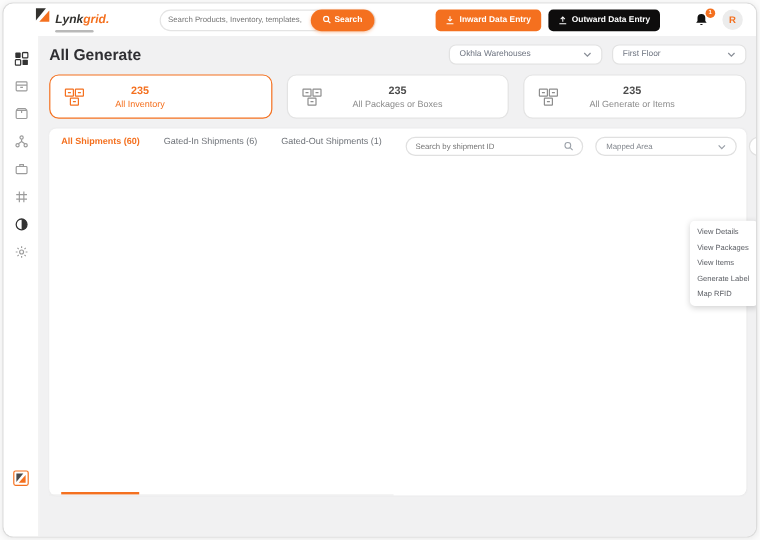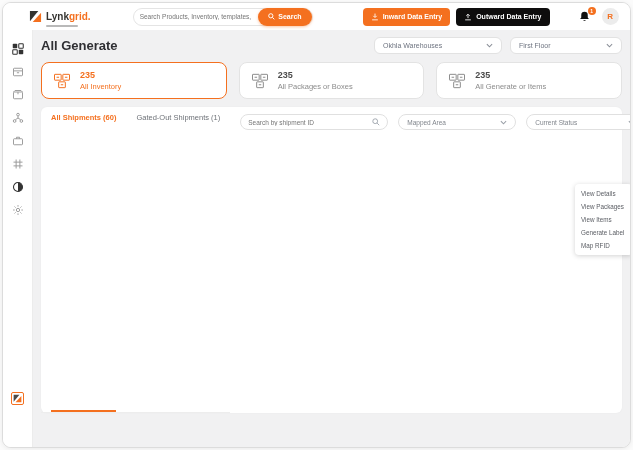--- a/index.html
+++ b/index.html
@@ -2,21 +2,21 @@
 <html><head>
 <meta charset="utf-8">
 <style>
   * { margin:0; padding:0; box-sizing:border-box; }
   html,body { width:633px; height:450px; background:#fbfbfb; font-family:"Liberation Sans", sans-serif; }
   .screen { position:relative; width:633px; height:450px; }
   .frame { position:absolute; inset:2px; background:#fff; border:1px solid #dcdcdc; border-radius:9px; overflow:hidden; box-shadow:0 1px 5px rgba(0,0,0,.07); display:flex; flex-direction:column; }
 
   
   .topbar { height:27px; background:#fff; display:flex; align-items:center; padding:0 10px 0 26px; flex:0 0 auto; }
-  .brand { display:flex; align-items:center; gap:4px; }
+  .brand { display:flex; gap:4px;font-style:italic; }
   .brand-mark { width:13px; height:13px; position:relative; }
   .brand-mark svg { display:block; }
   .brand-text { font-size:10px; font-weight:bold; color:#33322f; line-height:1; }
   .brand-text .b2 { color:#F4701F; }
   .brand-tagline { width:32px; height:2px; background:#b9b9b9; margin-top:1px; border-radius:1px; }
   .search-pill { margin-left:42px; width:180px; height:18px; border:1px solid #e4e4e4; border-radius:10px; display:flex; align-items:center; background:#fff; overflow:visible; }
   .search-pill input { flex:1; border:none; outline:none; font-size:6.5px; color:#777; padding:0 6px; background:transparent; font-family:inherit; }
   .search-btn { height:18px; padding:0 10px; background:#F4701F; color:#fff; border:none; border-radius:10px; font-size:7px; font-weight:bold; display:flex; align-items:center; gap:3px; cursor:pointer; box-shadow:0 1px 3px rgba(244,112,31,.4); font-family:inherit; }
   .entry-btn { height:18px; border:none; border-radius:4px; color:#fff; font-size:7px; font-weight:bold; display:flex; align-items:center; gap:4px; padding:0 8px; cursor:pointer; font-family:inherit; }
   .inward { background:#F4701F; margin-left:50px; }
@@ -36,21 +36,21 @@
   .main { flex:1; background:#f1f1f2; padding:7px 8px 0 8px; overflow:hidden; }
 
   .page-head { display:flex; align-items:center; }
   .page-title { font-size:13px; font-weight:bold; color:#2f2f33; }
   .head-selects { margin-left:auto; display:flex; gap:8px; }
   .pill-select { background:#fff; border:1px solid #e2e2e2; border-radius:6px; height:17px; display:flex; align-items:center; justify-content:space-between; padding:0 8px; font-size:7px; color:#6e7480; cursor:pointer; }
   .pill-select.w1{ width:128px; } .pill-select.w2{ width:112px; }
 
   
   .stats { display:flex; gap:12px; margin-top:8px; }
-  .card { flex:1; background:#fff; border:1px solid #e3e3e3; border-radius:8px; height:37px; display:flex; align-items:center; gap:8px; padding:0 10px; cursor:pointer; }
+  .card { flex:1; background:#fff; border:1px solid #e3e3e3; border-radius:8px; height:37px; display:flex; align-items:center; gap:24px; padding:0 10px; cursor:pointer;text-align:center; }
   .card[data-active="true"] { border-color:#F4701F; }
   .card .cicon { color:#8d8d8d; }
   .card[data-active="true"] .cicon { color:#F4701F; }
   .card .cval { font-size:9px; font-weight:bold; color:#4c4c4c; }
   .card .clab { font-size:7.5px; color:#8b8b8b; margin-top:2px; }
   .card[data-active="true"] .cval, .card[data-active="true"] .clab { color:#F4701F; }
 
   
   .panel { background:#fff; border-radius:6px; margin-top:8px; height:306px; display:flex; flex-direction:row; box-shadow:0 0 2px rgba(0,0,0,.04); }
   .tabs { display:flex; gap:20px; padding:0 10px; border-bottom:1px solid #ededed; flex:0 0 auto; }
@@ -286,20 +286,21 @@
 
         </div>
 
         <div class="panel">
 
           <div class="tabs">
 
               <div class="tab" data-active="true">All Shipments (60)</div>
 
 
+              <div class="tab" data-active="false">Gated-In Shipments (6)</div>
 
               <div class="tab" data-active="false">Gated-Out Shipments (1)</div>
 
           </div>
 
           <div class="filters">
             <div class="f-search">
               <input type="text" placeholder="Search by shipment ID" style="">
               <svg width="8" height="8" viewBox="0 0 10 10">
                   <circle cx="4" cy="4" r="3" fill="none" stroke="#9aa0a8" stroke-width="1.1"></circle>

